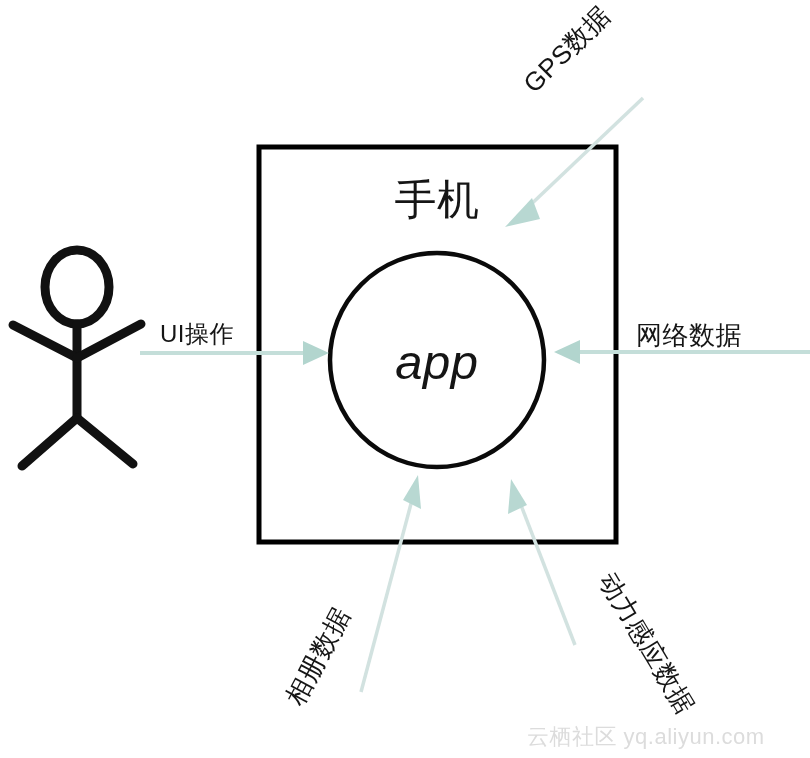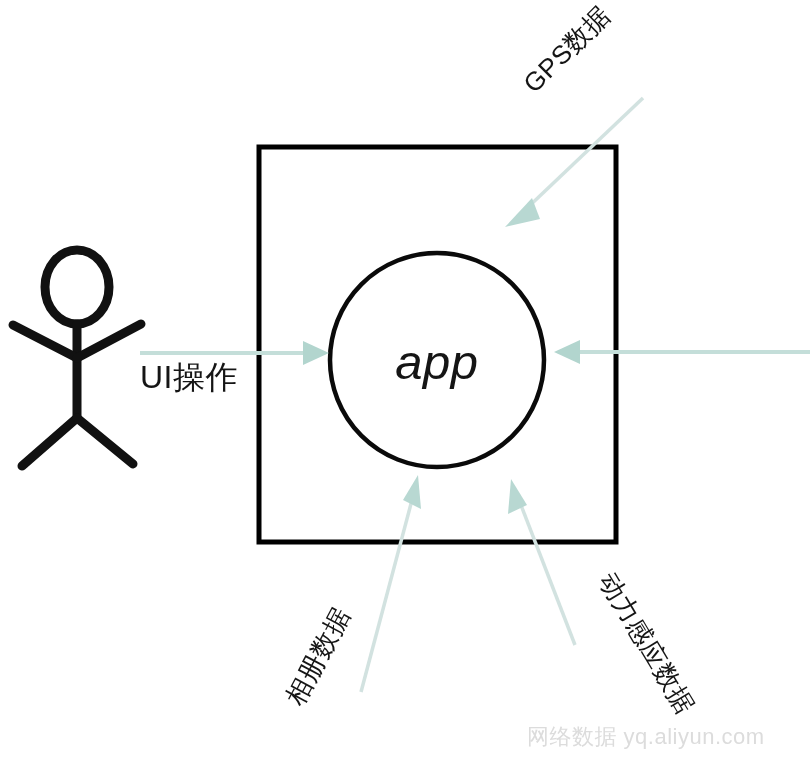--- a/index.html
+++ b/index.html
@@ -42,23 +42,22 @@
     transform: translate(-50%, -50%);
     font-size: 42px;
   }
   #label-app {
     left: 437px; top: 362px;
     transform: translate(-50%, -50%);
     font-size: 49px;
     font-style: italic;
   }
   #label-ui-operation {
-    left: 140px; top: 322px;
-    font-size: 32px;
-    margin-top: 39px;
+    left: 160px; top: 322px;
+    font-size: 24px;
   }
   #label-network-data {
     left: 636px; top: 322px;
     font-size: 26px;
   }
   #label-gps-data {
     left: 528px; top: 75px;
     transform-origin: 0 50%;
     transform: rotate(-45deg);
     font-size: 26px;
@@ -129,27 +128,29 @@
       </g>
 
       <g>
         <line x1="575" y1="645" x2="519" y2="500" stroke="#d2e2e0" stroke-width="3.5"></line>
         <polygon points="527,505 511,479 508,514" fill="#b8d8d2"></polygon>
       </g>
 
     </g>
   </svg>
 
+  <div class="label" id="label-phone">手机</div>
 
   <div class="label" id="label-app">app</div>
 
   <div class="label" id="label-ui-operation">UI操作</div>
 
+  <div class="label" id="label-network-data">网络数据</div>
 
   <div class="label" id="label-gps-data">GPS数据</div>
 
   <div class="label" id="label-album-data">相册数据</div>
 
   <div class="label" id="label-motion-data">动力感应数据</div>
 
-  <div id="watermark">网络数据 yq.aliyun.com</div>
+  <div id="watermark">云栖社区 yq.aliyun.com</div>
 
 </div>
 
 </body></html>

